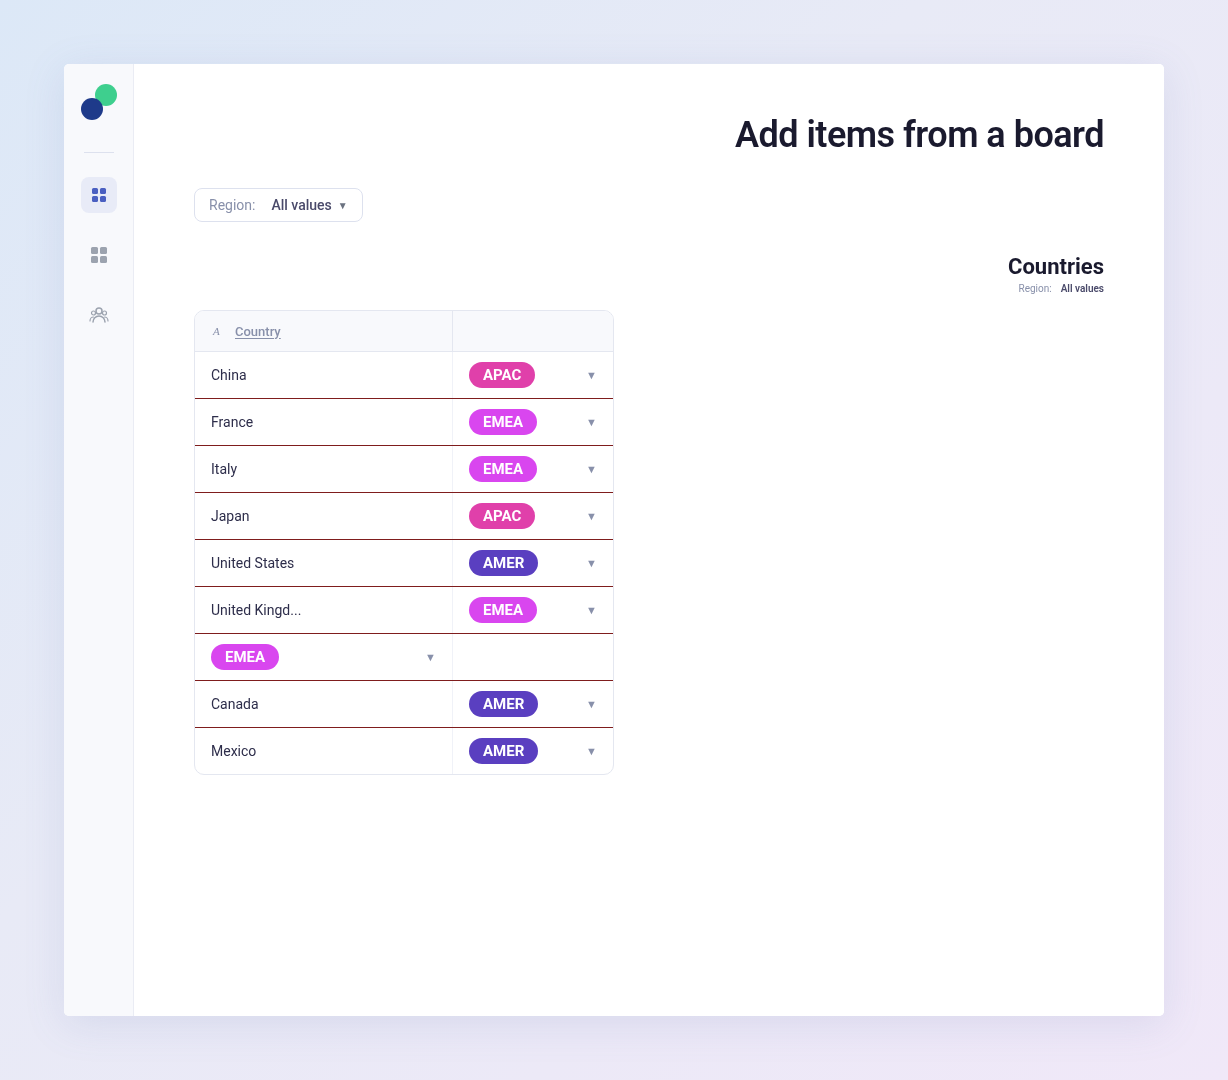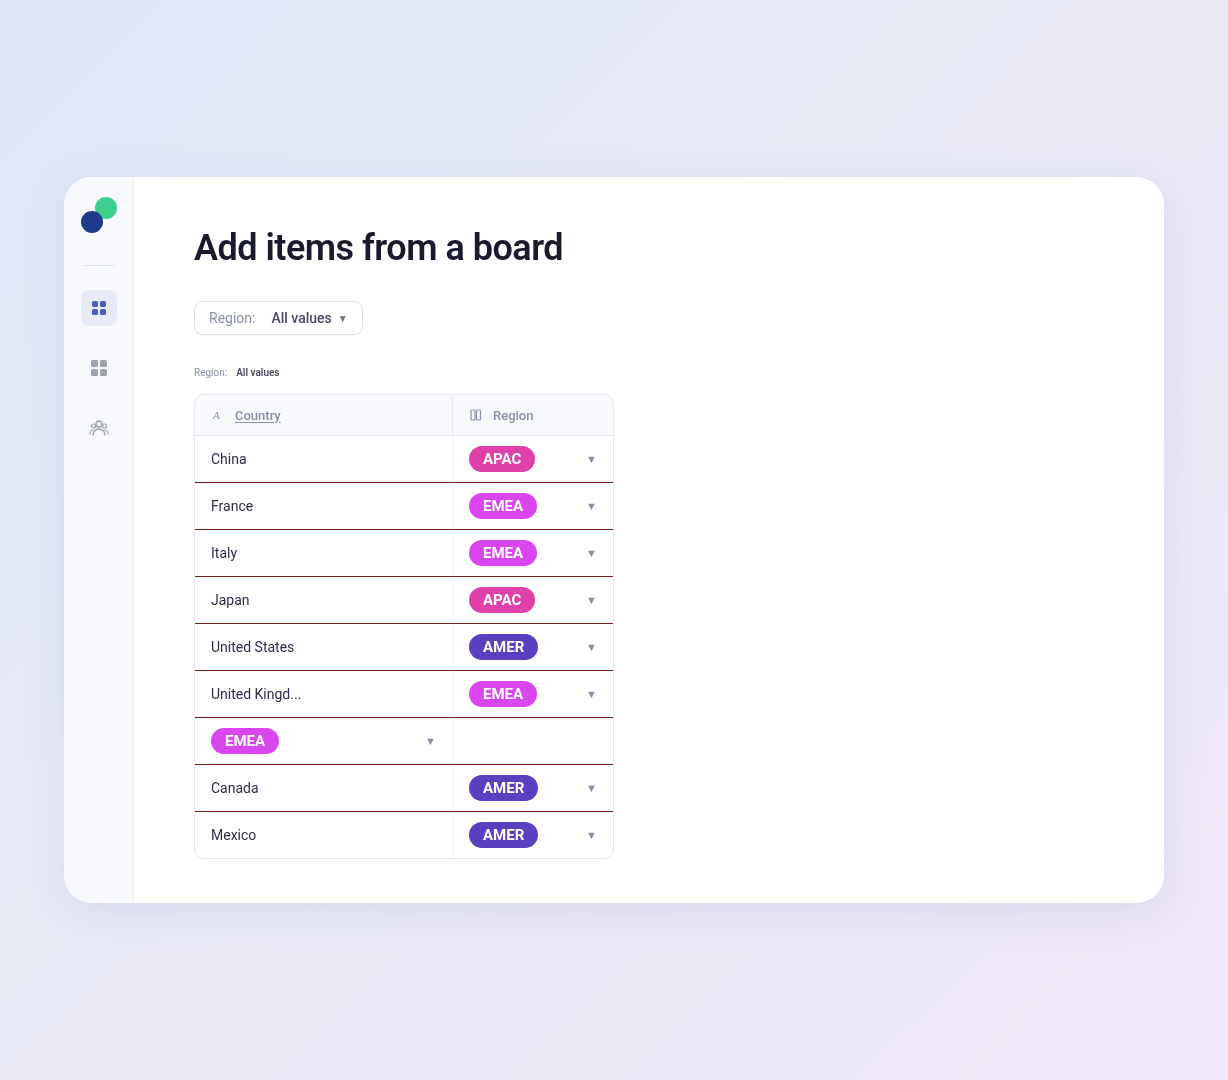--- a/index.html
+++ b/index.html
@@ -9,26 +9,27 @@
       height: 1080px;
       background: linear-gradient(135deg, #dce8f7 0%, #e8eaf6 40%, #f0e8f8 100%);
       display: flex;
       align-items: center;
       justify-content: center;
       font-family: -apple-system, BlinkMacSystemFont, 'Segoe UI', Roboto, sans-serif;
     }
 
     .app-container {
       width: 1100px;
-      height: 726px;
+      height: 952px;
       background: #ffffff;
-      border-radius: 28px;
+      border-radius: 5px;
       display: flex;
       overflow: hidden;
       box-shadow: 0 8px 40px rgba(100, 120, 180, 0.15);
+      text-align: right;
     }
 
     
     .sidebar {
       width: 70px;
       background: #f8f9fc;
       border-right: 1px solid #eaecf4;
       display: flex;
       flex-direction: column;
       align-items: center;
@@ -297,46 +298,38 @@
     <div class="filter-bar">
       <div class="filter-dropdown">
         <span class="filter-label">Region:</span>
         <span style="width:4px"></span>
         <span class="filter-value">All values</span>
         <span class="chevron">▼</span>
       </div>
     </div>
 
     <div class="board-section">
+      <h2 class="board-title">Countries</h2>
       <p class="board-subtitle">
         <span>Region:</span>
         <span style="width:4px;display:inline-block"></span>
         <span class="subtitle-value">All values</span>
       </p>
 
       <div class="data-table">
 
         <div class="table-header">
           <div class="th">
             <span class="th-icon">
               <svg width="14" height="14" viewBox="0 0 14 14" fill="none">
                 <text x="1" y="11" font-size="11" fill="#8890aa" font-family="serif" font-style="italic">A</text>
               </svg>
             </span>
             <span>Country</span>
           </div>
-          <div class="th">
-            <span class="th-icon">
-              <svg width="14" height="14" viewBox="0 0 14 14" fill="none">
-                <rect x="1" y="2" width="4" height="10" rx="1" fill="none" stroke="#8890aa" stroke-width="1.2"></rect>
-                <rect x="6.5" y="2" width="4" height="10" rx="1" fill="none" stroke="#8890aa" stroke-width="1.2"></rect>
-              </svg>
-            </span>
-            <span>Region</span>
-          </div>
         </div>
 
         <div id="table-body">
             <div class="table-row">
       <div class="td">China</div>
       <div class="td td-region">
         <span class="region-badge badge-apac-pink">APAC</span>
         <span class="row-chevron">▼</span>
       </div>
     </div>

